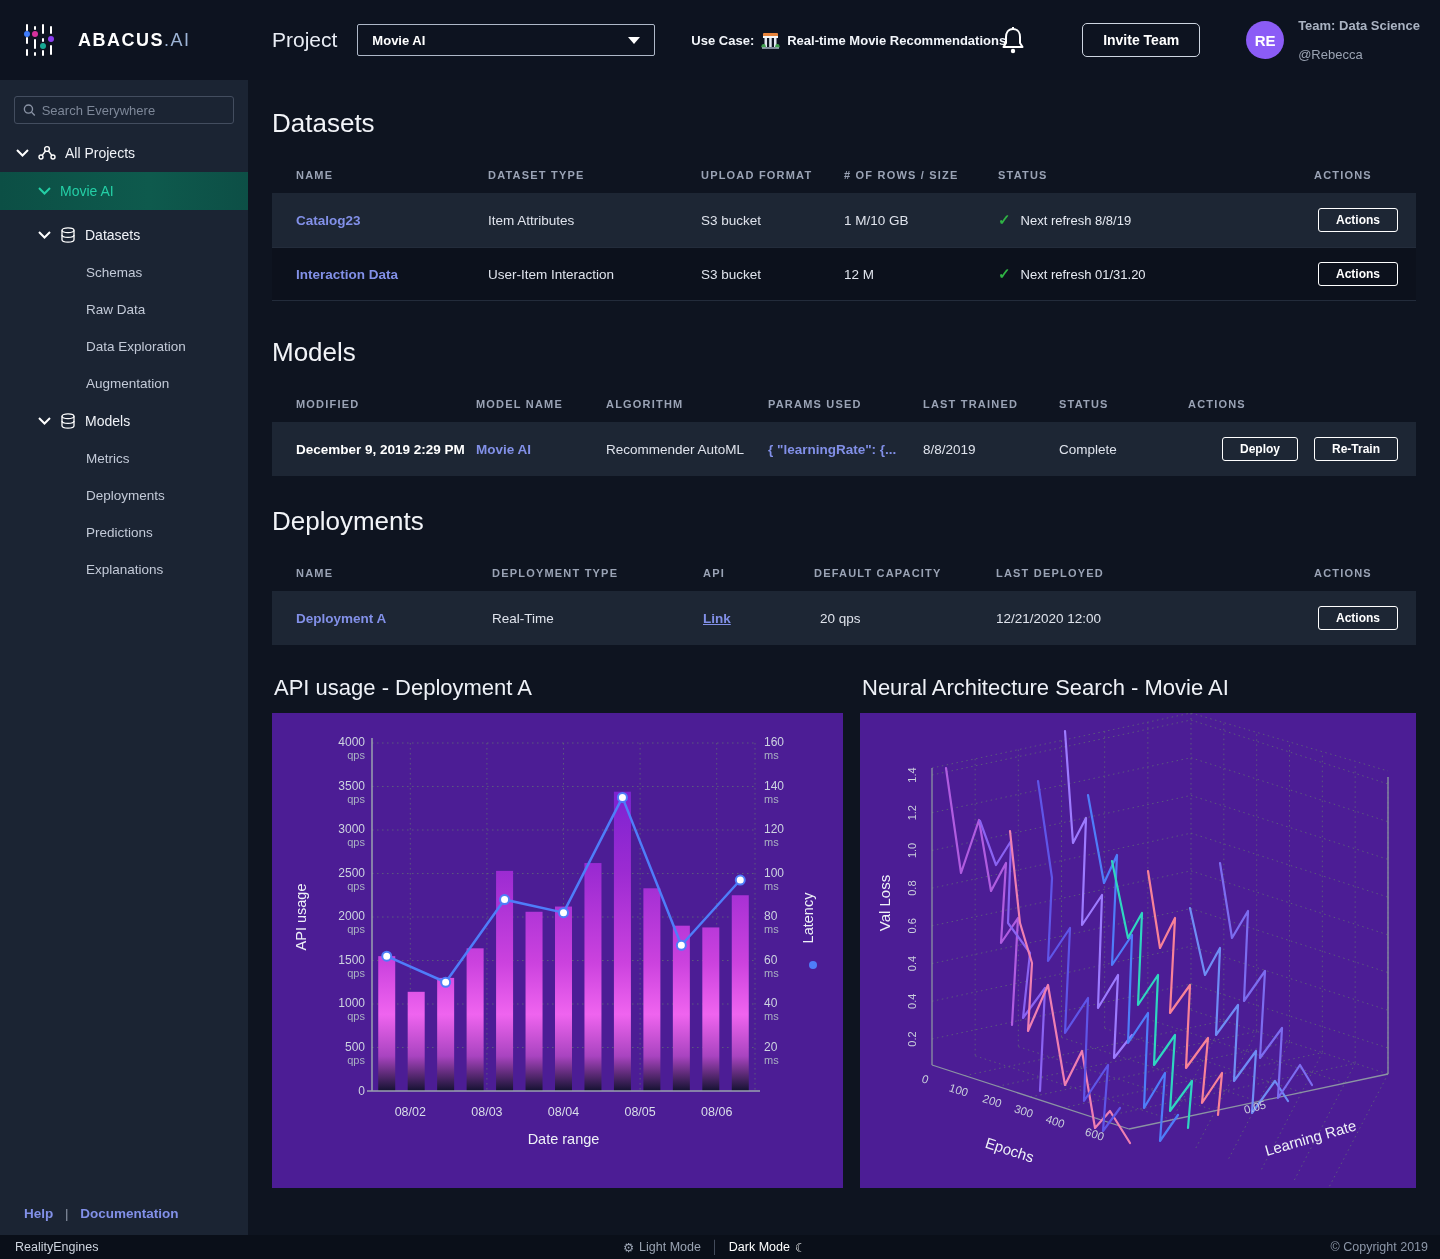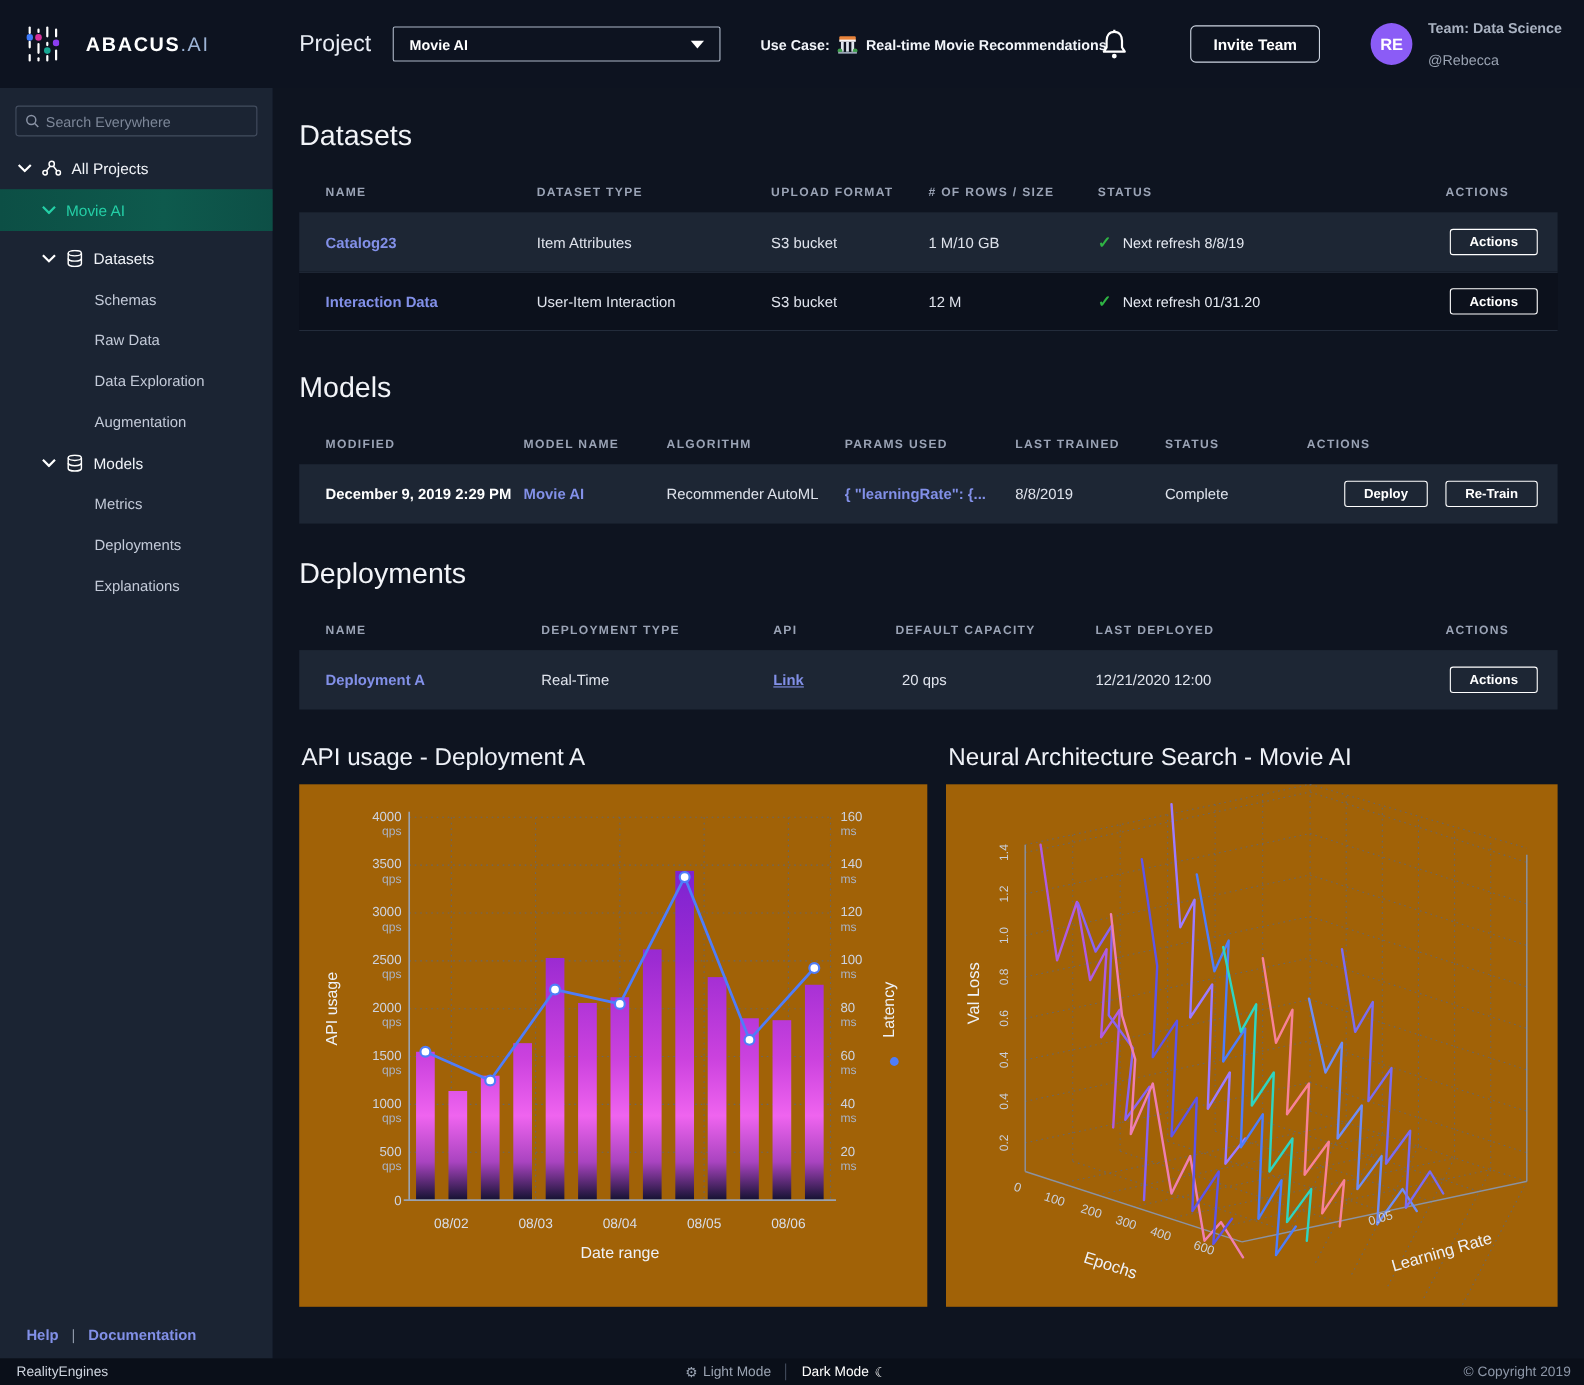--- a/index.html
+++ b/index.html
@@ -77,21 +77,21 @@
   .check { color:#2fb344; font-size:15px; font-weight:bold; }
   .actions-cell { display:flex; justify-content:flex-end; padding-right:18px; gap:16px; }
   .btn-small { background:transparent; border:1.5px solid #ffffff; border-radius:3px; color:#ffffff;
     font-size:12px; font-weight:bold; padding:4px 17px; cursor:pointer; font-family:inherit; white-space:nowrap; }
 
   
   .charts-row { display:flex; gap:17px; margin-top:30px; }
   .chart-col-left  { width:571px; }
   .chart-col-right { width:556px; }
   .chart-title { font-size:22px; font-weight:400; color:#eef1f7; margin-bottom:12px; padding-left:2px; }
-  .chart-panel { background:#a16207; height:475px; }
+  .chart-panel { background:#4c1d95; height:475px; }
   svg text { font-family:"Liberation Sans", sans-serif; }
 </style>
 </head>
 <body>
 
 <div class="header">
   <div class="logo-wrap">
     <svg width="30" height="34" viewBox="0 0 30 34">
       <g stroke="#ffffff" stroke-width="2" stroke-linecap="round">
         <line x1="3" y1="2" x2="3" y2="7"></line>
@@ -199,20 +199,21 @@
       </svg>
     <svg width="16" height="16" viewBox="0 0 16 16">
       <ellipse cx="8" cy="3.2" rx="6" ry="2.4" fill="none" stroke="#fff" stroke-width="1.3"></ellipse>
       <path d="M2 3.2 V12.8 C2 14.1 4.7 15.2 8 15.2 C11.3 15.2 14 14.1 14 12.8 V3.2" fill="none" stroke="#fff" stroke-width="1.3"></path>
       <path d="M2 8 C2 9.3 4.7 10.4 8 10.4 C11.3 10.4 14 9.3 14 8" fill="none" stroke="#fff" stroke-width="1.3"></path>
     </svg>
     <span>Models</span>
   </div>
   <div class="nav-sub">Metrics</div>
   <div class="nav-sub">Deployments</div>
+  <div class="nav-sub">Predictions</div>
   <div class="nav-sub">Explanations</div>
 
   <div class="sidebar-bottom">
     <span class="link">Help</span>
     <span class="sep">|</span>
     <span class="link">Documentation</span>
   </div>
 </div>
 
 <div class="main">

